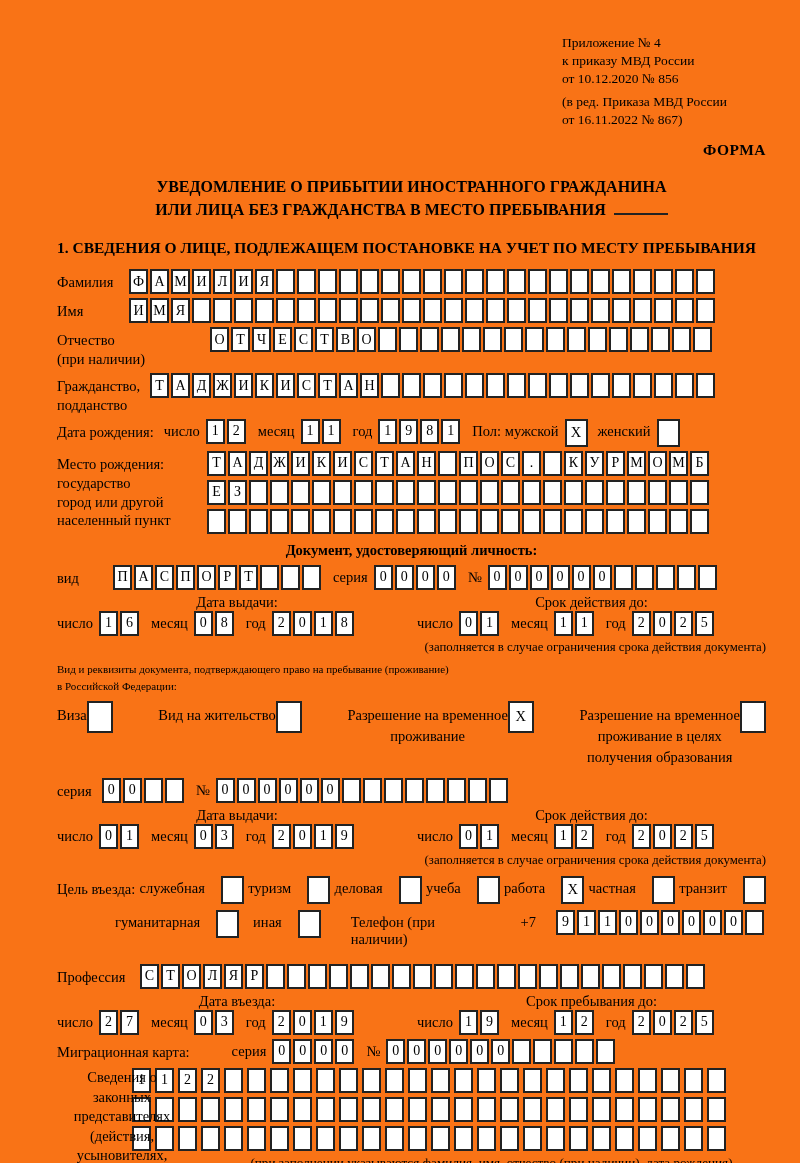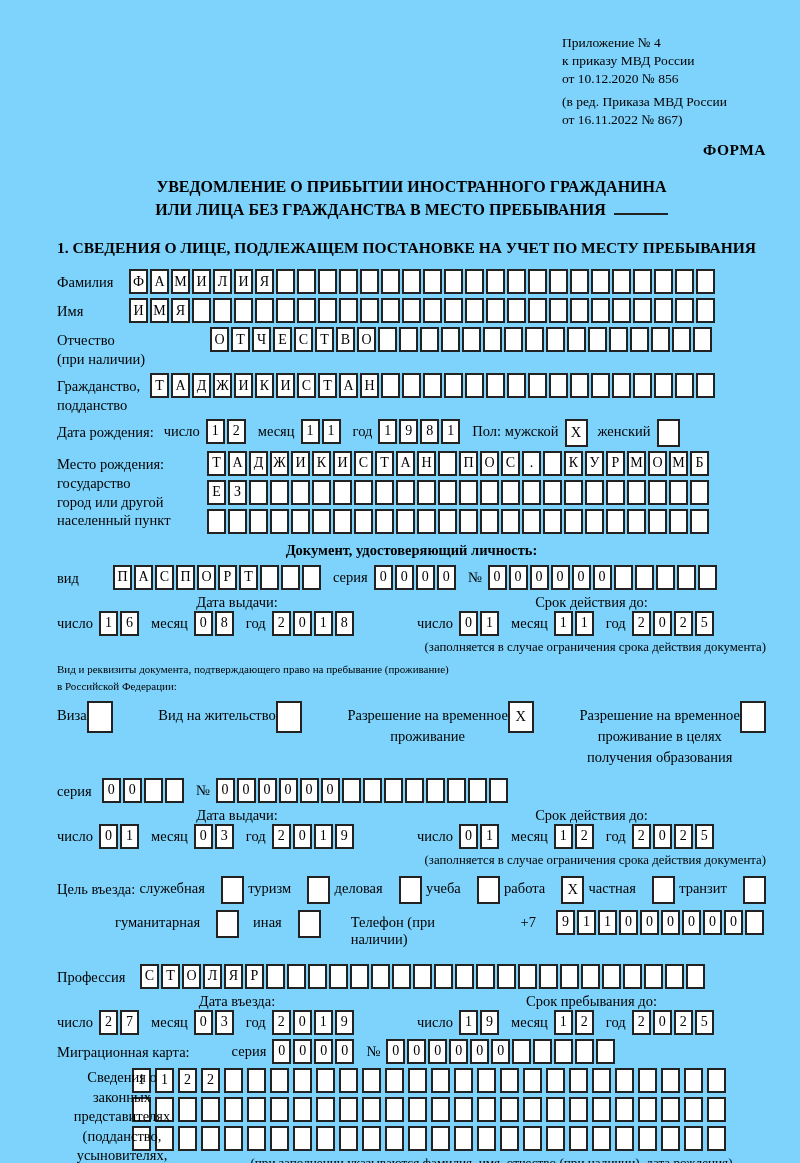--- a/index.html
+++ b/index.html
@@ -1,18 +1,18 @@
 <!DOCTYPE html>
 <html><head>
 <meta charset="utf-8">
 <style>
   html,body{margin:0;padding:0;background:#fff;}
   .page{
     width:800px;height:1163px;box-sizing:border-box;position:relative;
-    padding:34px 34px 10px 57px;background:#7dd3fc;color:#000;
+    padding:34px 34px 10px 57px;background:#f97316;color:#000;
     font-family:"Liberation Serif","DejaVu Serif",serif;font-size:14.5px;
     overflow:hidden;
   }
   
   .meta{margin-left:505px;font-size:13.5px;line-height:1.32;}
   .meta .rev{margin-top:6px;}
   .form-label{text-align:right;font-weight:bold;font-size:15.5px;margin-top:12px;letter-spacing:.5px;}
   
   .title{text-align:center;font-weight:bold;font-size:16px;line-height:1.45;margin-top:16px;}
   .blank-line{display:inline-block;width:54px;border-bottom:2.5px solid #222;margin-left:8px;vertical-align:baseline;}
@@ -685,21 +685,21 @@
         <span class="cell"></span>
         <span class="cell"></span>
       </span>
   </div>
 
   <div class="reps">
     <div class="replabel">
       <div>Сведения о</div>
       <div>законных</div>
       <div>представителях</div>
-      <div>(подданство,</div>
+      <div>(действия,</div>
       <div>усыновителях,</div>
       <div>попечителях)</div>
     </div>
     <div class="rowstack">
       <div class="cells wide">
           <span class="cell">1</span>
           <span class="cell">1</span>
           <span class="cell">2</span>
           <span class="cell">2</span>
           <span class="cell"></span>

